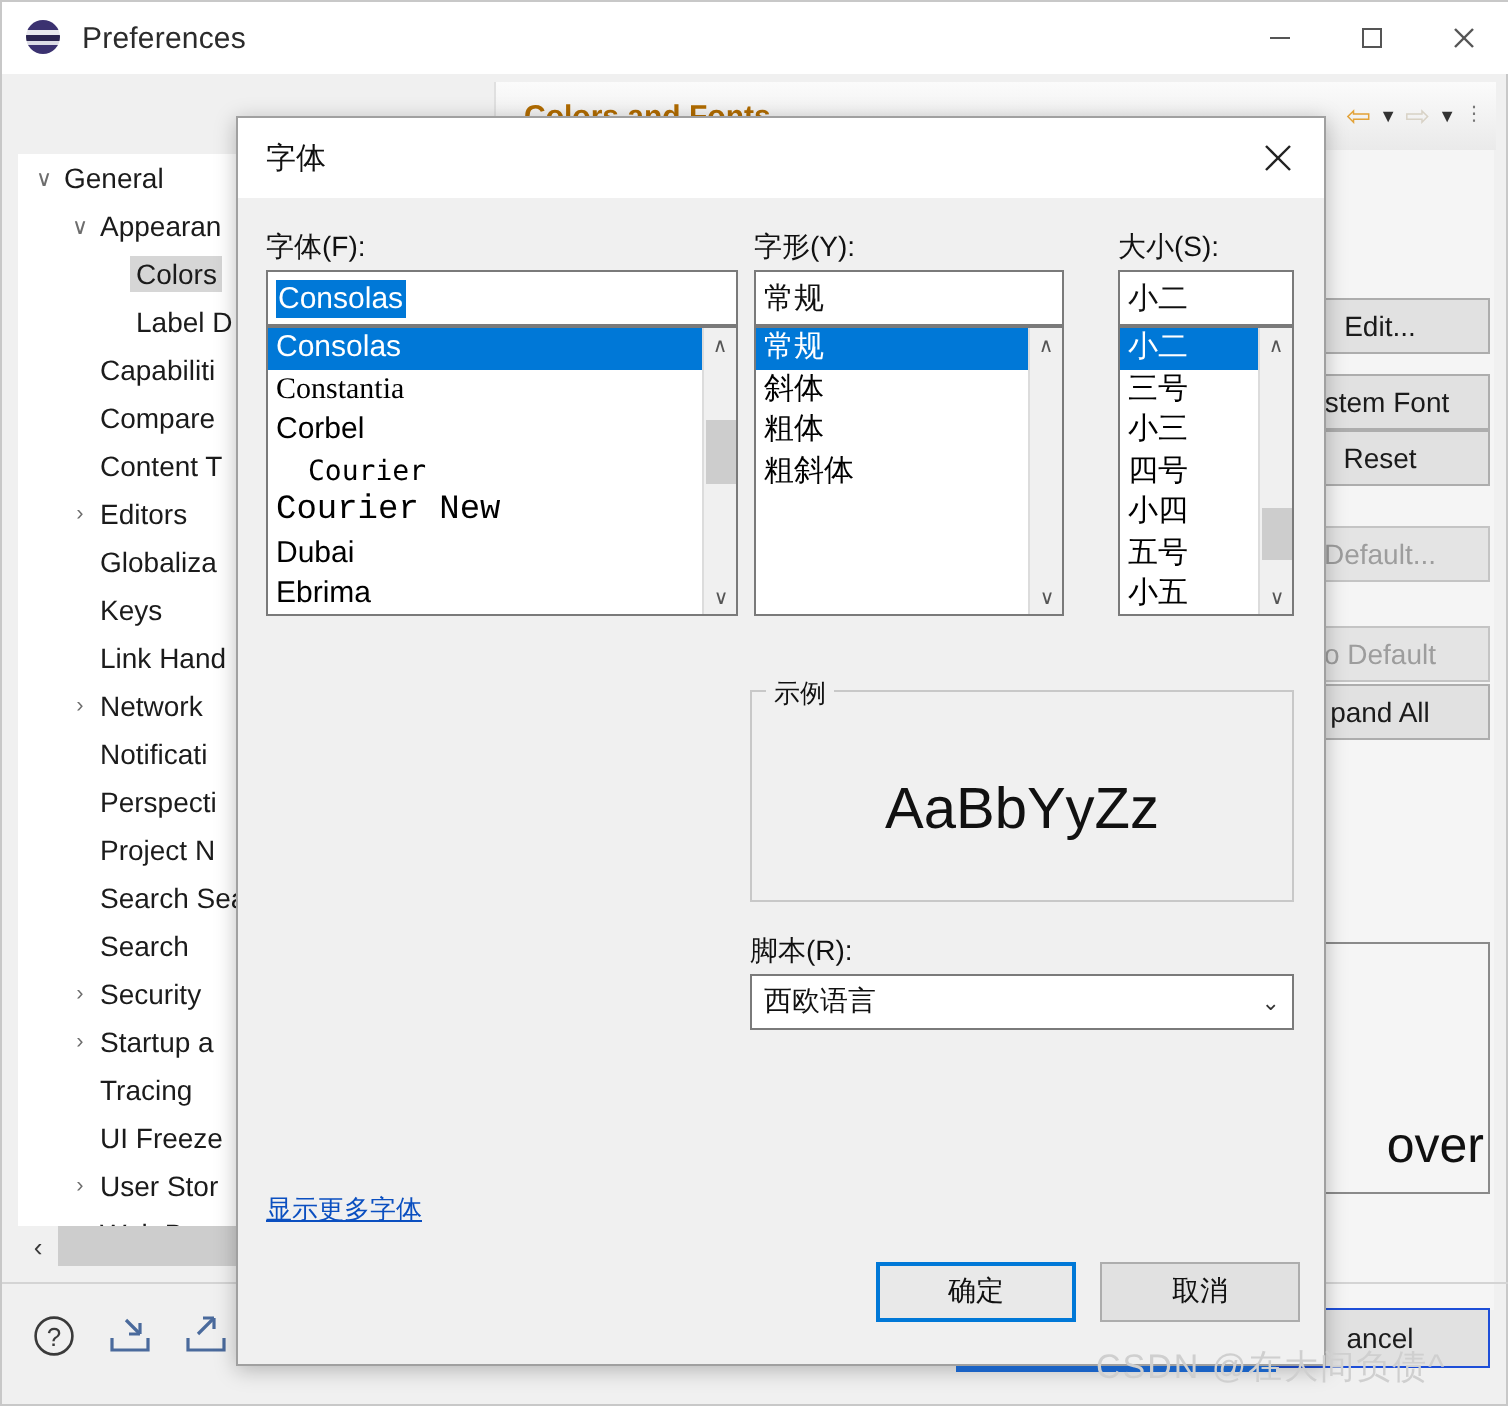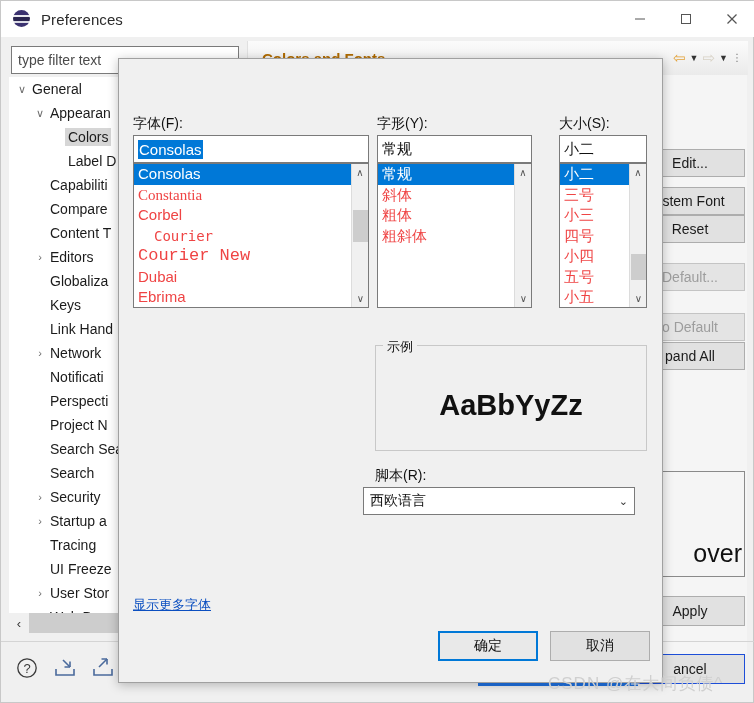--- a/index.html
+++ b/index.html
@@ -99,21 +99,21 @@
   
   .side-btn {
     position: absolute; right: 8px; width: 110px; height: 28px;
     background: #e1e1e1; border: 1px solid #adadad;
     font-size: 14px; color: #1b1b1b;
     display: flex; align-items: center; justify-content: center;
     white-space: nowrap;
   }
   .side-btn.disabled { color: #9d9d9d; background: #e4e4e4; border-color: #c4c4c4; }
   .big-box {
-    position: absolute; right: 8px; top: 470px; width: 110px; height: 106px;
+    position: absolute; right: 8px; top: 470px; width: 110px; height: 126px;
     background: #f5f5f5; border: 1px solid #8a8a8a;
     font-size: 25px; color: #101010; display:flex; align-items:flex-end; justify-content:flex-end;
     padding: 0 2px 8px 0;
   }
   .apply-btn {
     position: absolute; right: 8px; top: 595px; width: 110px; height: 30px;
     background: #e1e1e1; border: 1px solid #adadad;
     font-size: 14px; color: #1b1b1b; display:flex; align-items:center; justify-content:center;
   }
   .cancel-btn {
@@ -154,21 +154,21 @@
     font-size: 15px; color: #111;
   }
   .fd-input .sel-text { background: #0078d7; color: #fff; padding: 1px 1px; }
 
   .fd-list {
     position: absolute; background: #fff; border: 1px solid #7a7a7a;
     overflow: hidden;
   }
   .fd-list-inner { position: absolute; left:0; top:0; right: 17px; bottom: 0; overflow: hidden; }
   .fd-item {
-    height: 20.5px; line-height: 20.5px; font-size: 15px; color: #ef4444;
+    height: 20.5px; line-height: 20.5px; font-size: 15px; color: #000000;
     padding-left: 4px; white-space: nowrap;
   }
   .fd-item.sel { background: #0078d7; color: #fff; }
   .serif-item { font-family: "Liberation Serif", serif; }
   .mono-item  { font-family: "DejaVu Sans Mono", monospace; font-size: 14px; padding-left: 20px; }
   .mono-item2 { font-family: "Liberation Mono", monospace; font-size: 17px; }
 
   .vscroll {
     position: absolute; right: 0; top: 0; width: 17px; bottom: 0;
     background: #f0f0f0; border-left: 1px solid #dcdcdc;
@@ -185,21 +185,21 @@
   
   .sample-group {
     position: absolute; left: 374px-0; top: 0;
     border: 1px solid #c8c8c8; background: #f0f0f0;
   }
   .sample-legend {
     position: absolute; font-size: 13px; color: #111; background: #f0f0f0; padding: 0 4px;
   }
   .sample-text {
     position: absolute; width: 100%; text-align: center;
-    font-size: 29px; color: #111; font-weight: bold;
+    font-size: 29px; color: #111;
   }
 
   .fd-select {
     position: absolute; height: 28px; background: #fff; border: 1px solid #7a7a7a;
     display: flex; align-items: center; padding: 0 6px; font-size: 14px; color: #111;
   }
   .fd-select .chev { margin-left: auto; font-size: 11px; color: #333; }
 
   .fd-link {
     position: absolute; font-size: 13px; color: #0b4fc0; text-decoration: underline;
@@ -247,23 +247,20 @@
         </div>
         <div class="wc">
           <svg width="14" height="14" viewBox="0 0 14 14">
               <line x1="2.5" y1="2.5" x2="11.5" y2="11.5" stroke="#555" stroke-width="1.2"></line>
               <line x1="11.5" y1="2.5" x2="2.5" y2="11.5" stroke="#555" stroke-width="1.2"></line>
             </svg>
         </div>
       </div>
     </div>
 
-    <div class="filter-box">
-      <span>type filter text</span>
-    </div>
 
     <div class="tree" id="tree">
         <div class="tree-row">
           <span style="width: 6px; min-width: 6px;"></span>
           <span class="tw">∨</span>
           <span class="lbl">General</span>
         </div>
         <div class="tree-row">
           <span style="width: 24px; min-width: 24px;"></span>
           <span class="tw">∨</span>
@@ -400,21 +397,20 @@
         <div class="side-btn" style="top: 186px;">ystem Font</div>
         <div class="side-btn" style="top: 214px;">Reset</div>
         <div class="side-btn disabled" style="top: 262px;">Default...</div>
         <div class="side-btn disabled" style="top: 312px;">o Default</div>
         <div class="side-btn" style="top: 341px;">pand All</div>
       </div>
 
     <div class="big-box">
       <span>over</span>
     </div>
-    <div class="apply-btn">Apply</div>
     <div class="cancel-btn">ancel</div>
 
     <div class="prefs-footer-sep"></div>
     <div class="footer-icons">
       <span class="ficon">
         <svg width="24" height="24" viewBox="0 0 24 24">
             <circle cx="12" cy="12" r="9.2" fill="none" stroke="#3a3a3a" stroke-width="1.3"></circle>
             <text x="12" y="17" font-size="13" text-anchor="middle" fill="#3a3a3a" font-family="Liberation Sans">?</text>
           </svg>
       </span>
@@ -435,20 +431,29 @@
       <span class="ficon">
         <svg width="24" height="24" viewBox="0 0 24 24">
             <circle cx="12" cy="12" r="8.5" fill="none" stroke="#6a6a6a" stroke-width="1.3"></circle>
           </svg>
       </span>
     </div>
   </div>
 
   <div class="font-dialog">
 
+    <div class="fd-titlebar">
+      <div class="fd-title">字体</div>
+      <div class="fd-close">
+        <svg width="18" height="18" viewBox="0 0 18 18">
+            <line x1="3" y1="3" x2="15" y2="15" stroke="#222" stroke-width="1.2"></line>
+            <line x1="15" y1="3" x2="3" y2="15" stroke="#222" stroke-width="1.2"></line>
+          </svg>
+      </div>
+    </div>
 
     <div class="fd-label" style="left:14px; top:56px;">字体(F):</div>
     <div class="fd-input" style="left:14px; top:76px; width:236px;">
       <span class="sel-text">Consolas</span>
     </div>
     <div class="fd-list" style="left:14px; top:104px; width:236px; height:145px;">
       <div class="fd-list-inner" id="font-list">
           <div class="fd-item sel">Consolas</div>
           <div class="fd-item serif-item">Constantia</div>
           <div class="fd-item">Corbel</div>
@@ -500,21 +505,21 @@
         <div class="sb-thumb" style="top:90px; height:26px;"></div>
         <div class="sb-arrow bottom">∨</div>
       </div>
     </div>
 
     <div class="sample-group" style="left:256px; top:286px; width:272px; height:106px;"></div>
     <div class="sample-legend" style="left:264px; top:279px;">示例</div>
     <div class="sample-text" style="left:256px; top:330px; width:272px;">AaBbYyZz</div>
 
     <div class="fd-label" style="left:256px; top:408px;">脚本(R):</div>
-    <div class="fd-select" style="left:244px; top:428px; width:272px;">
+    <div class="fd-select" style="left:256px; top:428px; width:272px;">
       <span>西欧语言</span>
       <span class="chev">⌄</span>
     </div>
 
     <div class="fd-link" style="left:14px; top:537px;">显示更多字体</div>
 
     <div class="fd-btn primary" style="left:319px; top:572px;">确定</div>
     <div class="fd-btn" style="left:431px; top:572px;">取消</div>
   </div>
 

